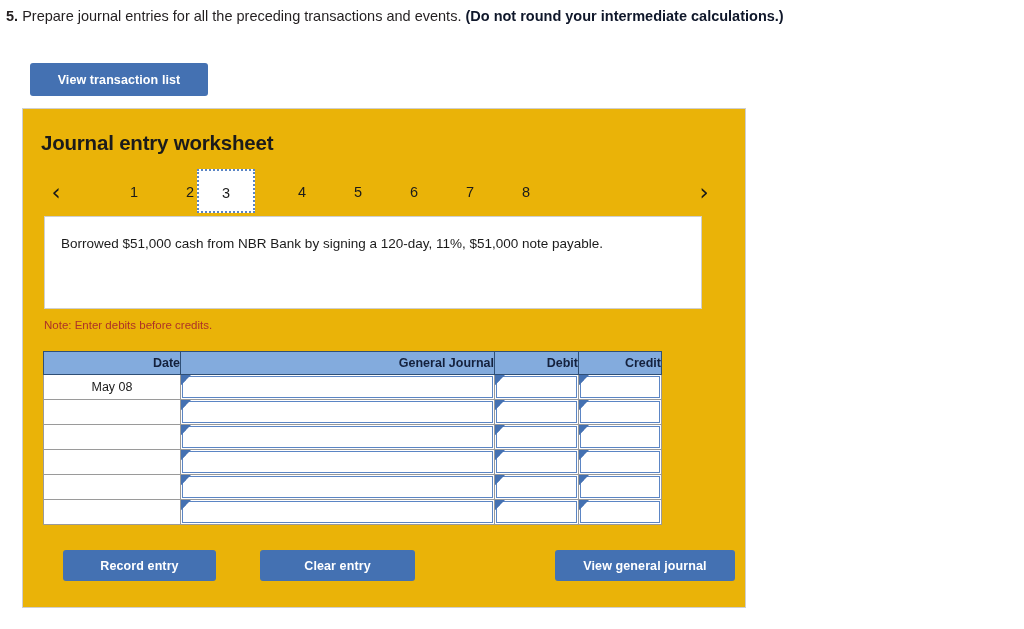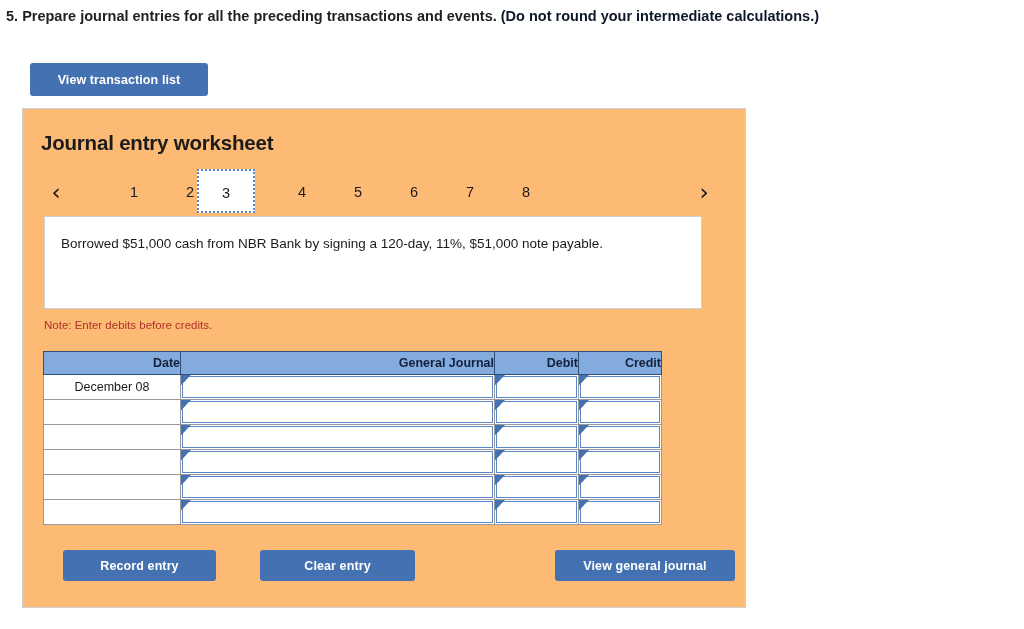--- a/index.html
+++ b/index.html
@@ -22,21 +22,21 @@
     left: 6px;
     top: 7px;
     font-size: 14.5px;
     line-height: 18px;
     white-space: nowrap;
   }
   .question-number {
     font-weight: bold;
   }
   .question-text {
-    font-weight: bold;
+    font-weight: normal;
   }
   .question-warning {
     color: #0f172a;
     font-weight: bold;
   }
 
   
   .btn {
     background: #4471b2;
     color: #ffffff;
@@ -61,21 +61,21 @@
     height: 33px;
   }
 
   
   .worksheet {
     position: absolute;
     left: 22px;
     top: 108px;
     width: 722px;
     height: 498px;
-    background: #fdba74;
+    background: #eab308;
     border: 1px solid #cfcfcf;
   }
 
   .worksheet-title {
     position: absolute;
     left: 18px;
     top: 22px;
     font-size: 20.5px;
     font-weight: bold;
     letter-spacing: -0.2px;
@@ -299,21 +299,21 @@
     <thead>
       <tr>
         <th>Date</th>
         <th>General Journal</th>
         <th>Debit</th>
         <th>Credit</th>
       </tr>
     </thead>
     <tbody>
       <tr>
-        <td class="date-cell">December 08</td>
+        <td class="date-cell">May 08</td>
         <td class="input-cell">
           <div class="cell-input"></div>
           <span class="cell-marker"></span>
         </td>
         <td class="input-cell">
           <div class="cell-input"></div>
           <span class="cell-marker"></span>
         </td>
         <td class="input-cell">
           <div class="cell-input"></div>

